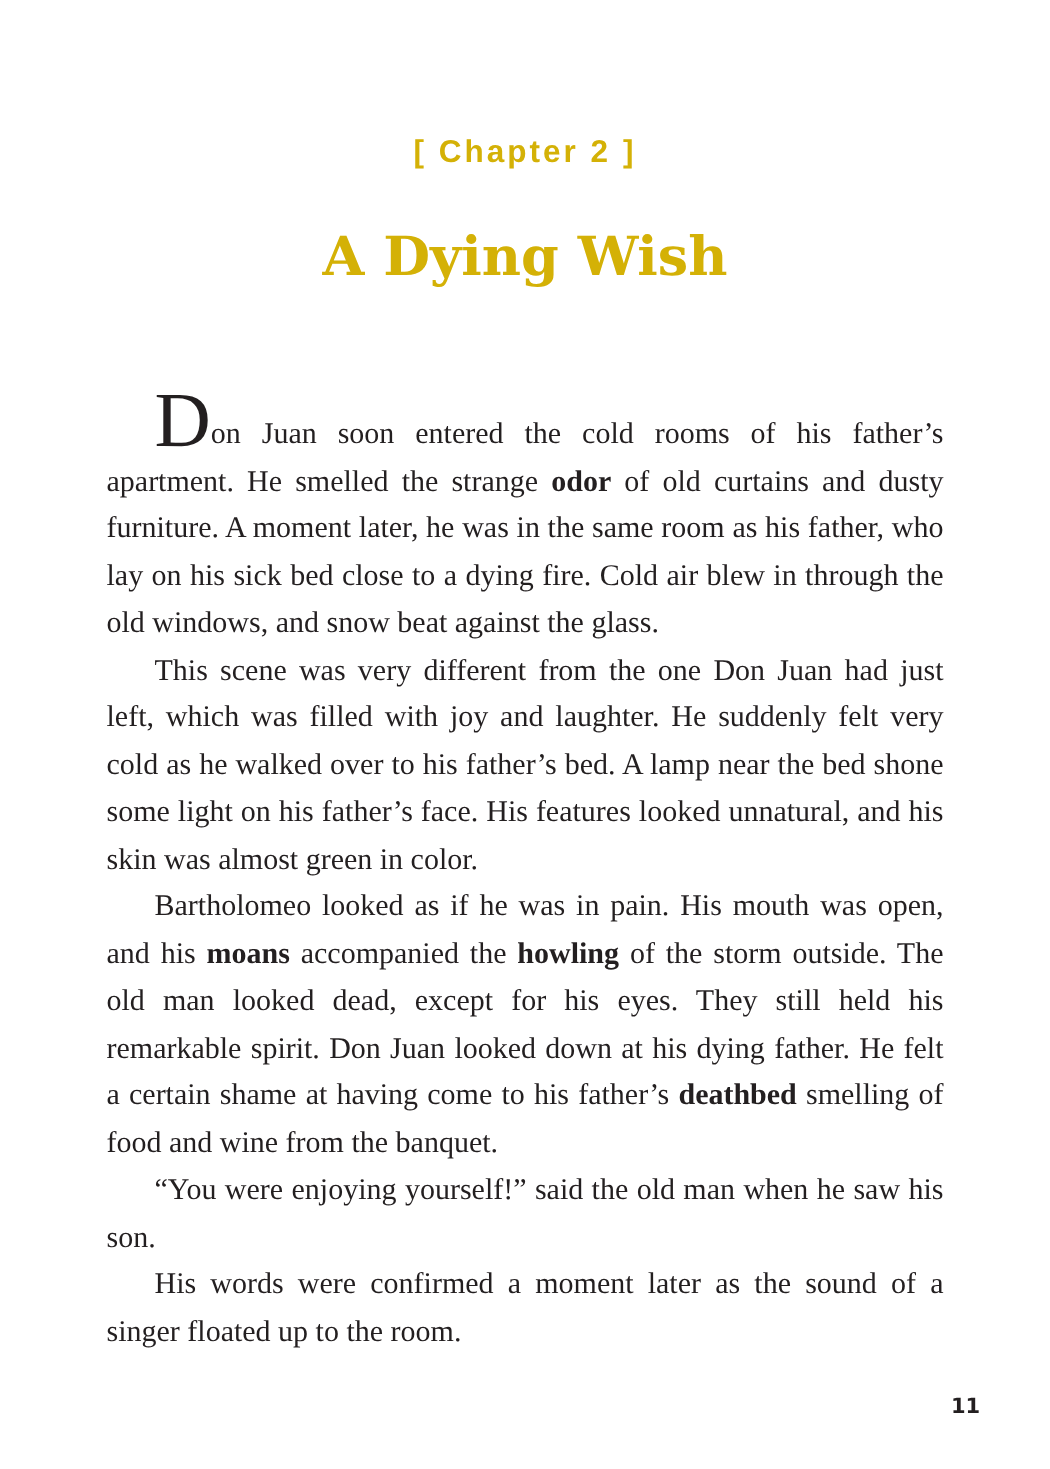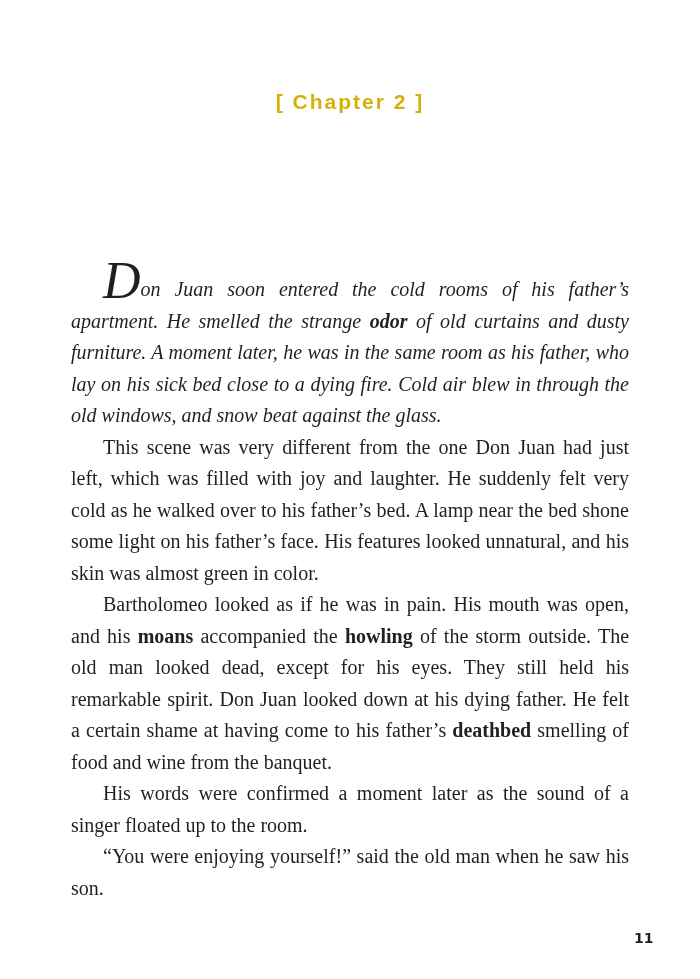--- a/index.html
+++ b/index.html
@@ -14,39 +14,40 @@
     position: absolute; top: 150px; left: 0; width: 700px; text-align: center;
     font-family: "DejaVu Serif", serif; font-size: 36px; font-weight: bold;
     color: #d4b106;
   }
   .body-text {
     position: absolute; top: 266px; left: 71px; width: 558px;
     font-family: "Liberation Serif", serif; font-size: 20px; line-height: 31.5px;
     color: #231f20; text-align: justify;
   }
   .body-text p { margin: 0; text-indent: 32px; }
-  .body-text p.first { text-indent: 32px; font-style: italic; }
+  .body-text p.first { text-indent: 32px; }
   .dropcap {
     font-family: "Liberation Serif", serif; font-size: 52px; line-height: 30px;
     vertical-align: -2px;
   }
   b { font-weight: bold; }
   .page-number {
     position: absolute; top: 930px; left: 634px;
     font-family: "DejaVu Sans", sans-serif; font-size: 14px; font-weight: bold; color: #231f20;
   }
 </style>
 </head>
 <body>
 
 <div class="page">
   <div class="chapter-label">[ Chapter 2 ]</div>
+  <div class="chapter-title">A Dying Wish</div>
 
   <div class="body-text">
     <p class="first"><span class="dropcap">D</span><span>on Juan soon entered the cold rooms of his father’s apartment. He smelled the strange </span><b>odor</b><span> of old curtains and dusty furniture. A moment later, he was in the same room as his father, who lay on his sick bed close to a dying fire. Cold air blew in through the old windows, and snow beat against the glass.</span></p>
     <p><span>This scene was very different from the one Don Juan had just left, which was filled with joy and laughter. He suddenly felt very cold as he walked over to his father’s bed. A lamp near the bed shone some light on his father’s face. His features looked unnatural, and his skin was almost green in color.</span></p>
     <p><span>Bartholomeo looked as if he was in pain. His mouth was open, and his </span><b>moans</b><span> accompanied the </span><b>howling</b><span> of the storm outside. The old man looked dead, except for his eyes. They still held his remarkable spirit. Don Juan looked down at his dying father. He felt a certain shame at having come to his father’s </span><b>deathbed</b><span> smelling of food and wine from the banquet.</span></p>
+    <p><span>“You were enjoying yourself!” said the old man when he saw his son.</span></p>
     <p><span>His words were confirmed a moment later as the sound of a singer floated up to the room.</span></p>
-    <p><span>“You were enjoying yourself!” said the old man when he saw his son.</span></p>
   </div>
 
   <div class="page-number">11</div>
 </div>
 
 </body></html>

